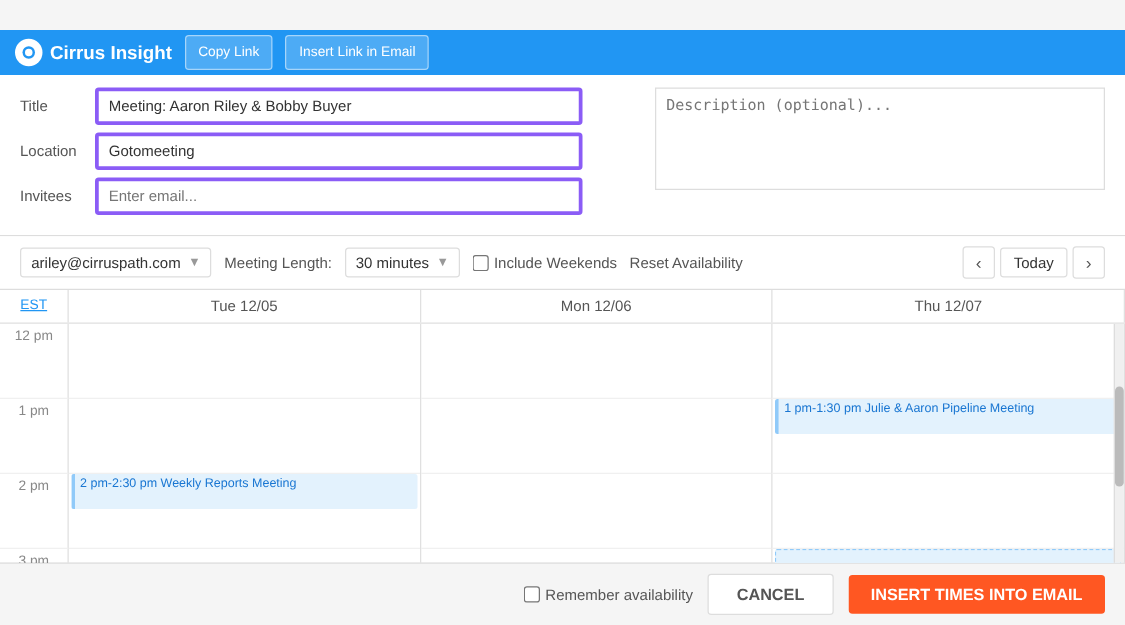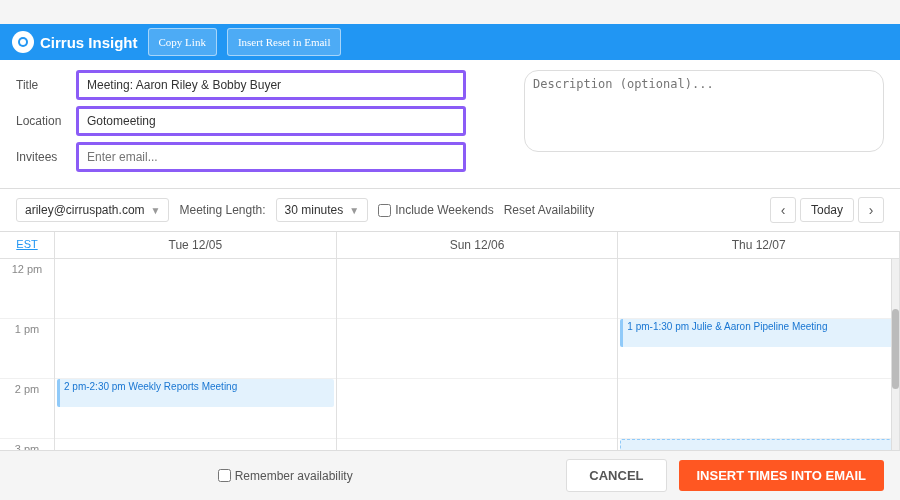--- a/index.html
+++ b/index.html
@@ -45,21 +45,20 @@
     }
     .header-link a { color: white; text-decoration: none; }
     .header-btn {
       background: rgba(255,255,255,0.2);
       border: 1px solid rgba(255,255,255,0.5);
       color: white;
       padding: 7px 10px;
       border-radius: 3px;
       font-size: 11px;
       cursor: pointer;
-      font-family: Liberation Serif, serif;
     }
 
     
     .form-area {
       background: white;
       padding: 10px 16px;
       flex-shrink: 0;
       border-bottom: 1px solid #ddd;
     }
     .form-row {
@@ -83,21 +82,21 @@
       color: #333;
       outline: none;
     }
     .form-textarea {
       position: absolute;
       right: 16px;
       top: 40px;
       width: 360px;
       height: 80px;
       border: 1px solid #ddd;
-      border-radius: 14px;
+      border-radius: 0;
       padding: 6px 8px;
       font-size: 12px;
       color: #999;
       resize: none;
       outline: none;
     }
 
     
     .controls-bar {
       background: white;
@@ -262,21 +261,21 @@
       flex-shrink: 0;
       height: 50px;
     }
     .remember-label {
       display: flex;
       align-items: center;
       gap: 4px;
       font-size: 12px;
       color: #555;
       margin-right: auto;
-      justify-content: center;
+      justify-content: flex-end;
       flex: 1;
     }
     .cancel-btn {
       background: white;
       border: 1px solid #ddd;
       border-radius: 3px;
       padding: 8px 22px;
       font-size: 13px;
       font-weight: bold;
       color: #555;
@@ -306,21 +305,21 @@
     <div class="header-logo">
       <div class="logo-icon">
         <svg viewBox="0 0 14 14" fill="#2196f3" xmlns="http://www.w3.org/2000/svg">
           <circle cx="7" cy="7" r="5" fill="#2196f3"></circle>
           <circle cx="7" cy="7" r="3" fill="white"></circle>
         </svg>
       </div>
       <span class="header-title">Cirrus Insight</span>
     </div>
     <button class="header-btn">Copy Link</button>
-    <button class="header-btn">Insert Reset in Email</button>
+    <button class="header-btn">Insert Link in Email</button>
   </div>
 
   <div class="form-area">
     <div style="display:flex; gap:16px;">
       <div style="flex:1;">
         <div class="form-row">
           <span class="form-label">Title</span>
           <input class="form-input" type="text" value="Meeting: Aaron Riley &amp; Bobby Buyer" style="">
         </div>
         <div class="form-row">
@@ -357,21 +356,21 @@
       <button class="nav-btn">‹</button>
       <button class="today-btn">Today</button>
       <button class="nav-btn">›</button>
     </div>
   </div>
 
   <div class="calendar-area">
     <div class="calendar-header">
       <div class="cal-header-time">EST</div>
       <div class="cal-header-day">Tue 12/05</div>
-      <div class="cal-header-day">Sun 12/06</div>
+      <div class="cal-header-day">Mon 12/06</div>
       <div class="cal-header-day">Thu 12/07</div>
     </div>
     <div class="calendar-body">
       <div class="time-col">
         <div class="time-slot">12 pm</div>
         <div class="time-slot">1 pm</div>
         <div class="time-slot">2 pm</div>
         <div class="time-slot">3 pm</div>
 
       </div>

